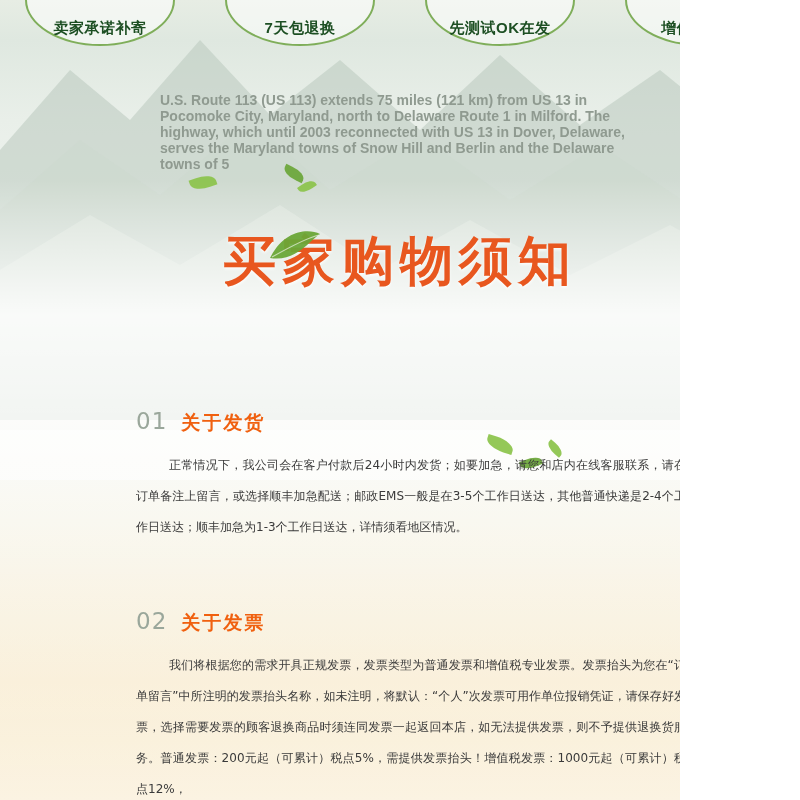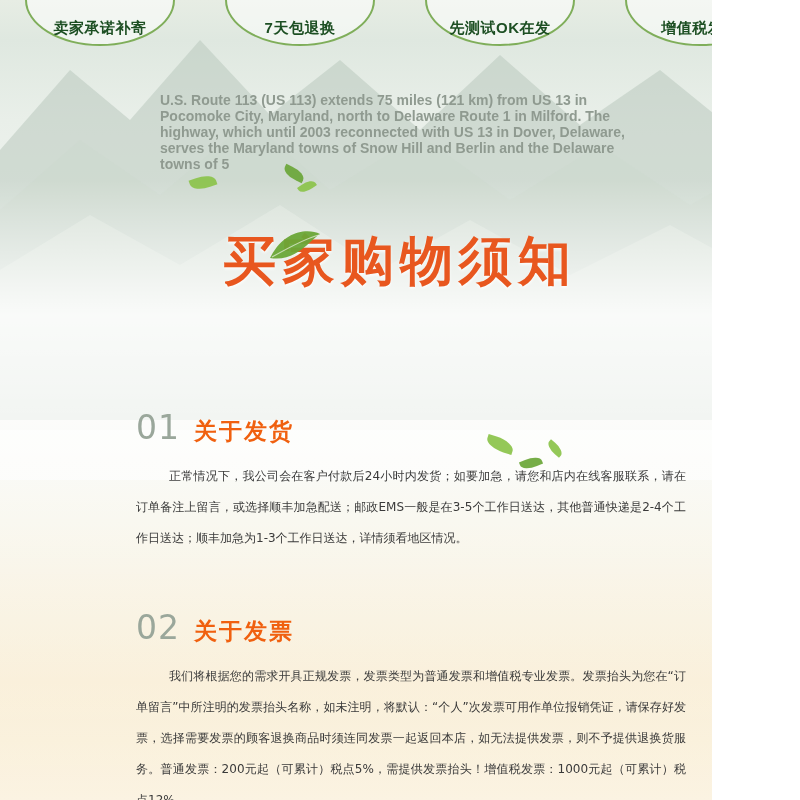--- a/index.html
+++ b/index.html
@@ -28,21 +28,20 @@
         #f2f6f1 280px,
         #f4f7f2 360px,
         #f5f7f1 420px,
         #f5f6ee 470px,
         #f6f4e8 520px,
         #f7f2e2 570px,
         #f8f0dc 620px,
         #f9eed6 680px,
         #faf0da 740px,
         #fbf3e2 800px);
-    padding-left: 32px;
   }
 
   
   .mountains {
     position: absolute;
     left: 0; top: 0;
     width: 800px; height: 420px;
     pointer-events: none;
   }
   .haze {
@@ -143,28 +142,28 @@
     left: 136px;
     width: 550px;
   }
   .sec-head {
     display: flex;
     align-items: baseline;
     gap: 14px;
     margin-bottom: 14px;
   }
   .sec-num {
-    font-size: 33px;
+    font-size: 23px;
     color: #9aa79b;
     font-weight: 400;
     letter-spacing: 1px;
     font-family: "DejaVu Sans", "Liberation Sans", sans-serif;
   }
   .sec-title {
-    font-size: 23px;
+    font-size: 19px;
     color: #f0600f;
     font-weight: bold;
     letter-spacing: 2px;
     font-family: "DejaVu Sans", "Liberation Sans", sans-serif;
   }
   .sec-body {
     font-size: 12px;
     line-height: 31px;
     color: #3a3a3a;
     text-indent: 33px;

